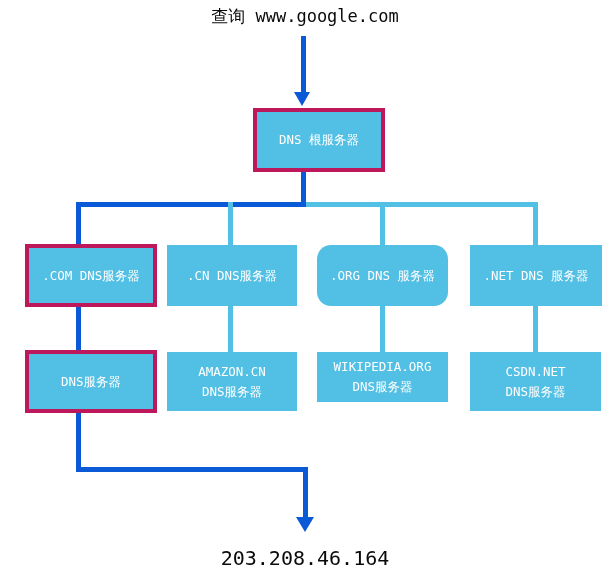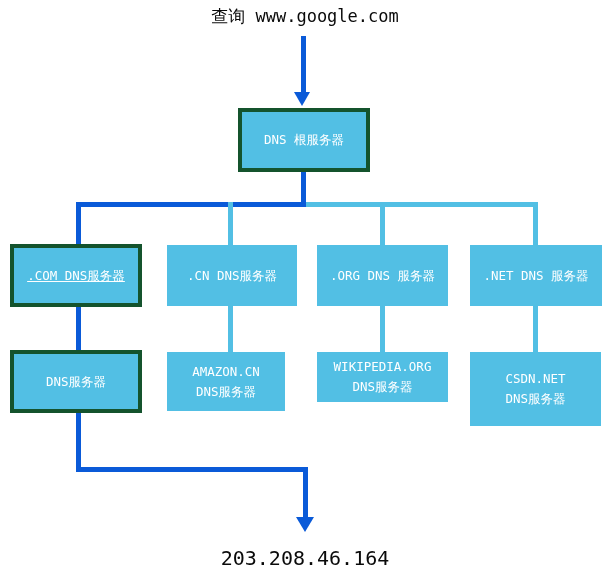--- a/index.html
+++ b/index.html
@@ -10,21 +10,21 @@
   .label{
     position:absolute;left:0;width:610px;text-align:center;color:#0a0a0a;
     font-size:17px;white-space:pre;
   }
   .label.ip{font-size:20px;}
   .box{
     position:absolute;box-sizing:border-box;background:#52bfe4;color:#ffffff;
     display:flex;flex-direction:column;align-items:center;justify-content:center;
     text-align:center;font-size:12.5px;line-height:20px;white-space:pre;
   }
-  .box.bordered{border:4px solid #14532d;}
+  .box.bordered{border:4px solid #be185d;margin-left:15px;}
   .line{position:absolute;}
   .dark{background:#0a5ad8;}
   .light{background:#52bfe4;}
   .arrowhead{
     position:absolute;width:0;height:0;
     border-left:9px solid transparent;border-right:9px solid transparent;
     border-top:15px solid #0a5ad8;
   }
 </style>
 </head>
@@ -43,50 +43,50 @@
 
   <div class="line dark" style="left:301px;top:172px;width:5px;height:33px;"></div>
   <div class="line dark" style="left:76px;top:202px;width:230px;height:5px;"></div>
   <div class="line light" style="left:306px;top:202px;width:232px;height:5px;"></div>
 
   <div class="line dark" style="left:76px;top:202px;width:5px;height:42px;"></div>
   <div class="line light" style="left:228px;top:202px;width:5px;height:43px;"></div>
   <div class="line light" style="left:380px;top:202px;width:5px;height:43px;"></div>
   <div class="line light" style="left:533px;top:202px;width:5px;height:43px;"></div>
 
-  <div class="box bordered" style="left:10px;top:244px;width:132px;height:63px;text-decoration:underline;">
+  <div class="box bordered" style="left:10px;top:244px;width:132px;height:63px;">
     <span>.COM DNS服务器</span>
   </div>
   <div class="box" style="left:167px;top:245px;width:130px;height:61px;">
     <span>.CN DNS服务器</span>
   </div>
-  <div class="box" style="left:317px;top:245px;width:131px;height:61px;">
+  <div class="box" style="left:317px;top:245px;width:131px;height:61px;border-radius:14px;">
     <span>.ORG DNS 服务器</span>
   </div>
   <div class="box" style="left:470px;top:245px;width:132px;height:61px;">
     <span>.NET DNS 服务器</span>
   </div>
 
   <div class="line dark" style="left:76px;top:307px;width:5px;height:45px;"></div>
   <div class="line light" style="left:228px;top:306px;width:5px;height:46px;"></div>
   <div class="line light" style="left:380px;top:306px;width:5px;height:46px;"></div>
   <div class="line light" style="left:533px;top:306px;width:5px;height:46px;"></div>
 
   <div class="box bordered" style="left:10px;top:350px;width:132px;height:63px;">
     <span>DNS服务器</span>
   </div>
-  <div class="box" style="left:167px;top:352px;width:118px;height:59px;">
+  <div class="box" style="left:167px;top:352px;width:130px;height:59px;">
     <span>AMAZON.CN</span>
     <span>DNS服务器</span>
   </div>
   <div class="box" style="left:317px;top:352px;width:131px;height:50px;">
     <span>WIKIPEDIA.ORG</span>
     <span>DNS服务器</span>
   </div>
-  <div class="box" style="left:470px;top:352px;width:131px;height:74px;">
+  <div class="box" style="left:470px;top:352px;width:131px;height:59px;">
     <span>CSDN.NET</span>
     <span>DNS服务器</span>
   </div>
 
   <div class="line dark" style="left:76px;top:413px;width:5px;height:59px;"></div>
   <div class="line dark" style="left:76px;top:467px;width:232px;height:5px;"></div>
   <div class="line dark" style="left:303px;top:467px;width:5px;height:52px;"></div>
   <div class="arrowhead" style="left:296px;top:517px;"></div>
 
   <div class="label ip" style="top:546px;">203.208.46.164</div>

